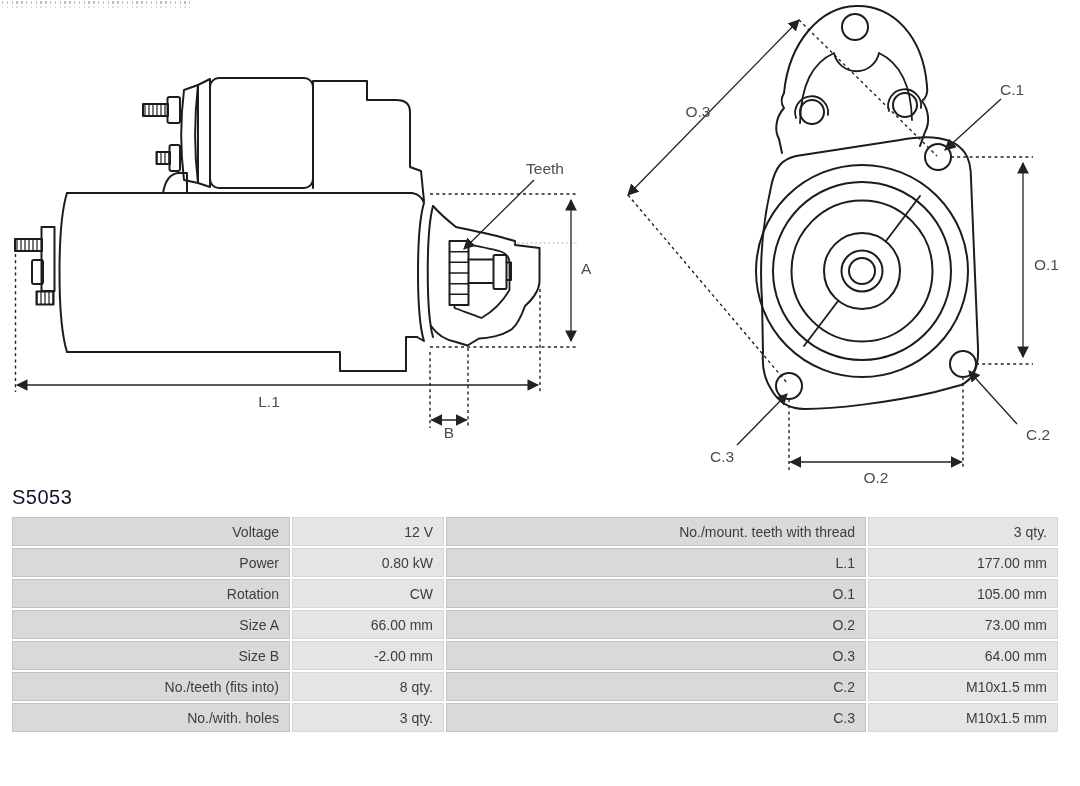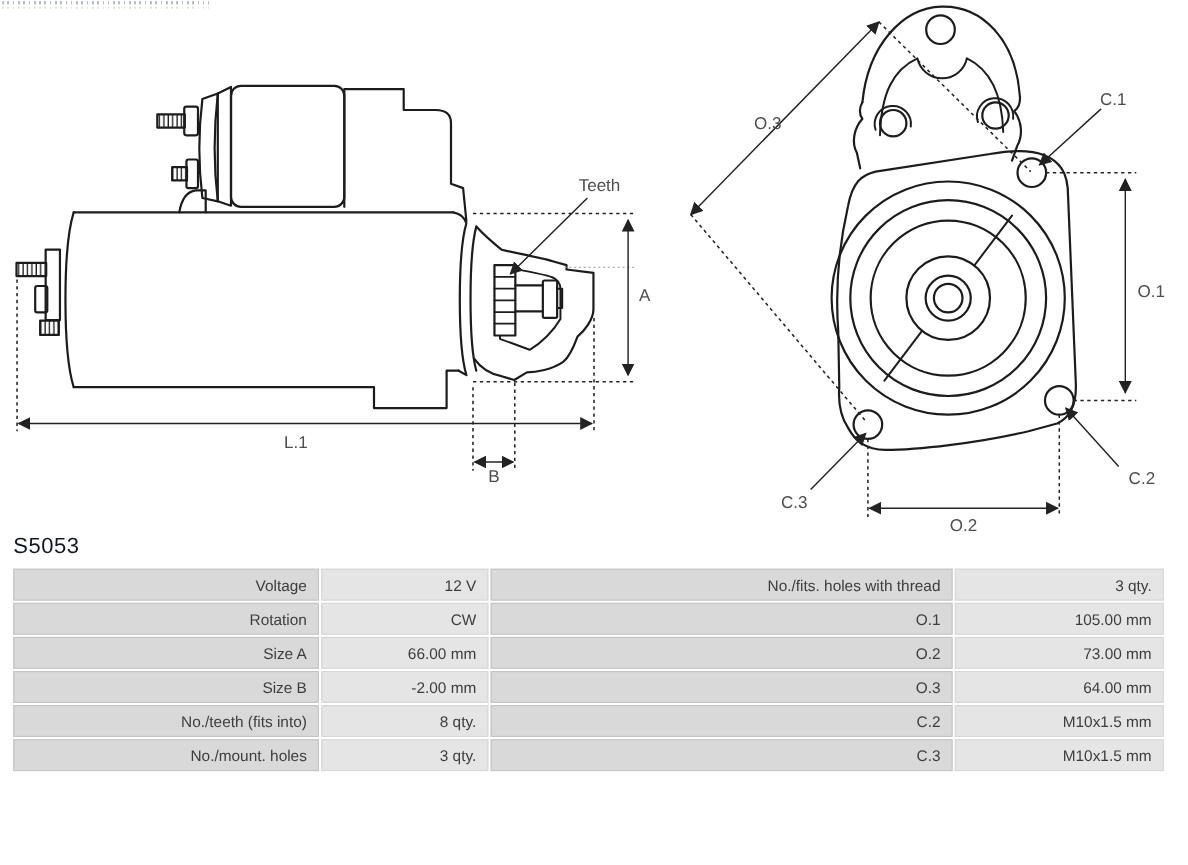--- a/index.html
+++ b/index.html
@@ -173,22 +173,28 @@
     <colgroup>
         <col class="c1">
         <col class="c2">
         <col class="c3">
         <col class="c4">
       </colgroup>
     <tbody id="spec-body">
         <tr>
           <td class="lbl">Voltage</td>
           <td class="val">12 V</td>
-          <td class="lbl">No./fits. holes with thread</td>
+          <td class="lbl">No./mount. teeth with thread</td>
           <td class="val">3 qty.</td>
+        </tr>
+        <tr>
+          <td class="lbl">Power</td>
+          <td class="val">0.80 kW</td>
+          <td class="lbl">L.1</td>
+          <td class="val">177.00 mm</td>
         </tr>
         <tr>
           <td class="lbl">Rotation</td>
           <td class="val">CW</td>
           <td class="lbl">O.1</td>
           <td class="val">105.00 mm</td>
         </tr>
         <tr>
           <td class="lbl">Size A</td>
           <td class="val">66.00 mm</td>
@@ -201,21 +207,21 @@
           <td class="lbl">O.3</td>
           <td class="val">64.00 mm</td>
         </tr>
         <tr>
           <td class="lbl">No./teeth (fits into)</td>
           <td class="val">8 qty.</td>
           <td class="lbl">C.2</td>
           <td class="val">M10x1.5 mm</td>
         </tr>
         <tr>
-          <td class="lbl">No./mount. holes</td>
+          <td class="lbl">No./with. holes</td>
           <td class="val">3 qty.</td>
           <td class="lbl">C.3</td>
           <td class="val">M10x1.5 mm</td>
         </tr>
       </tbody>
   </table>
 
 </div>
 
 </body></html>

